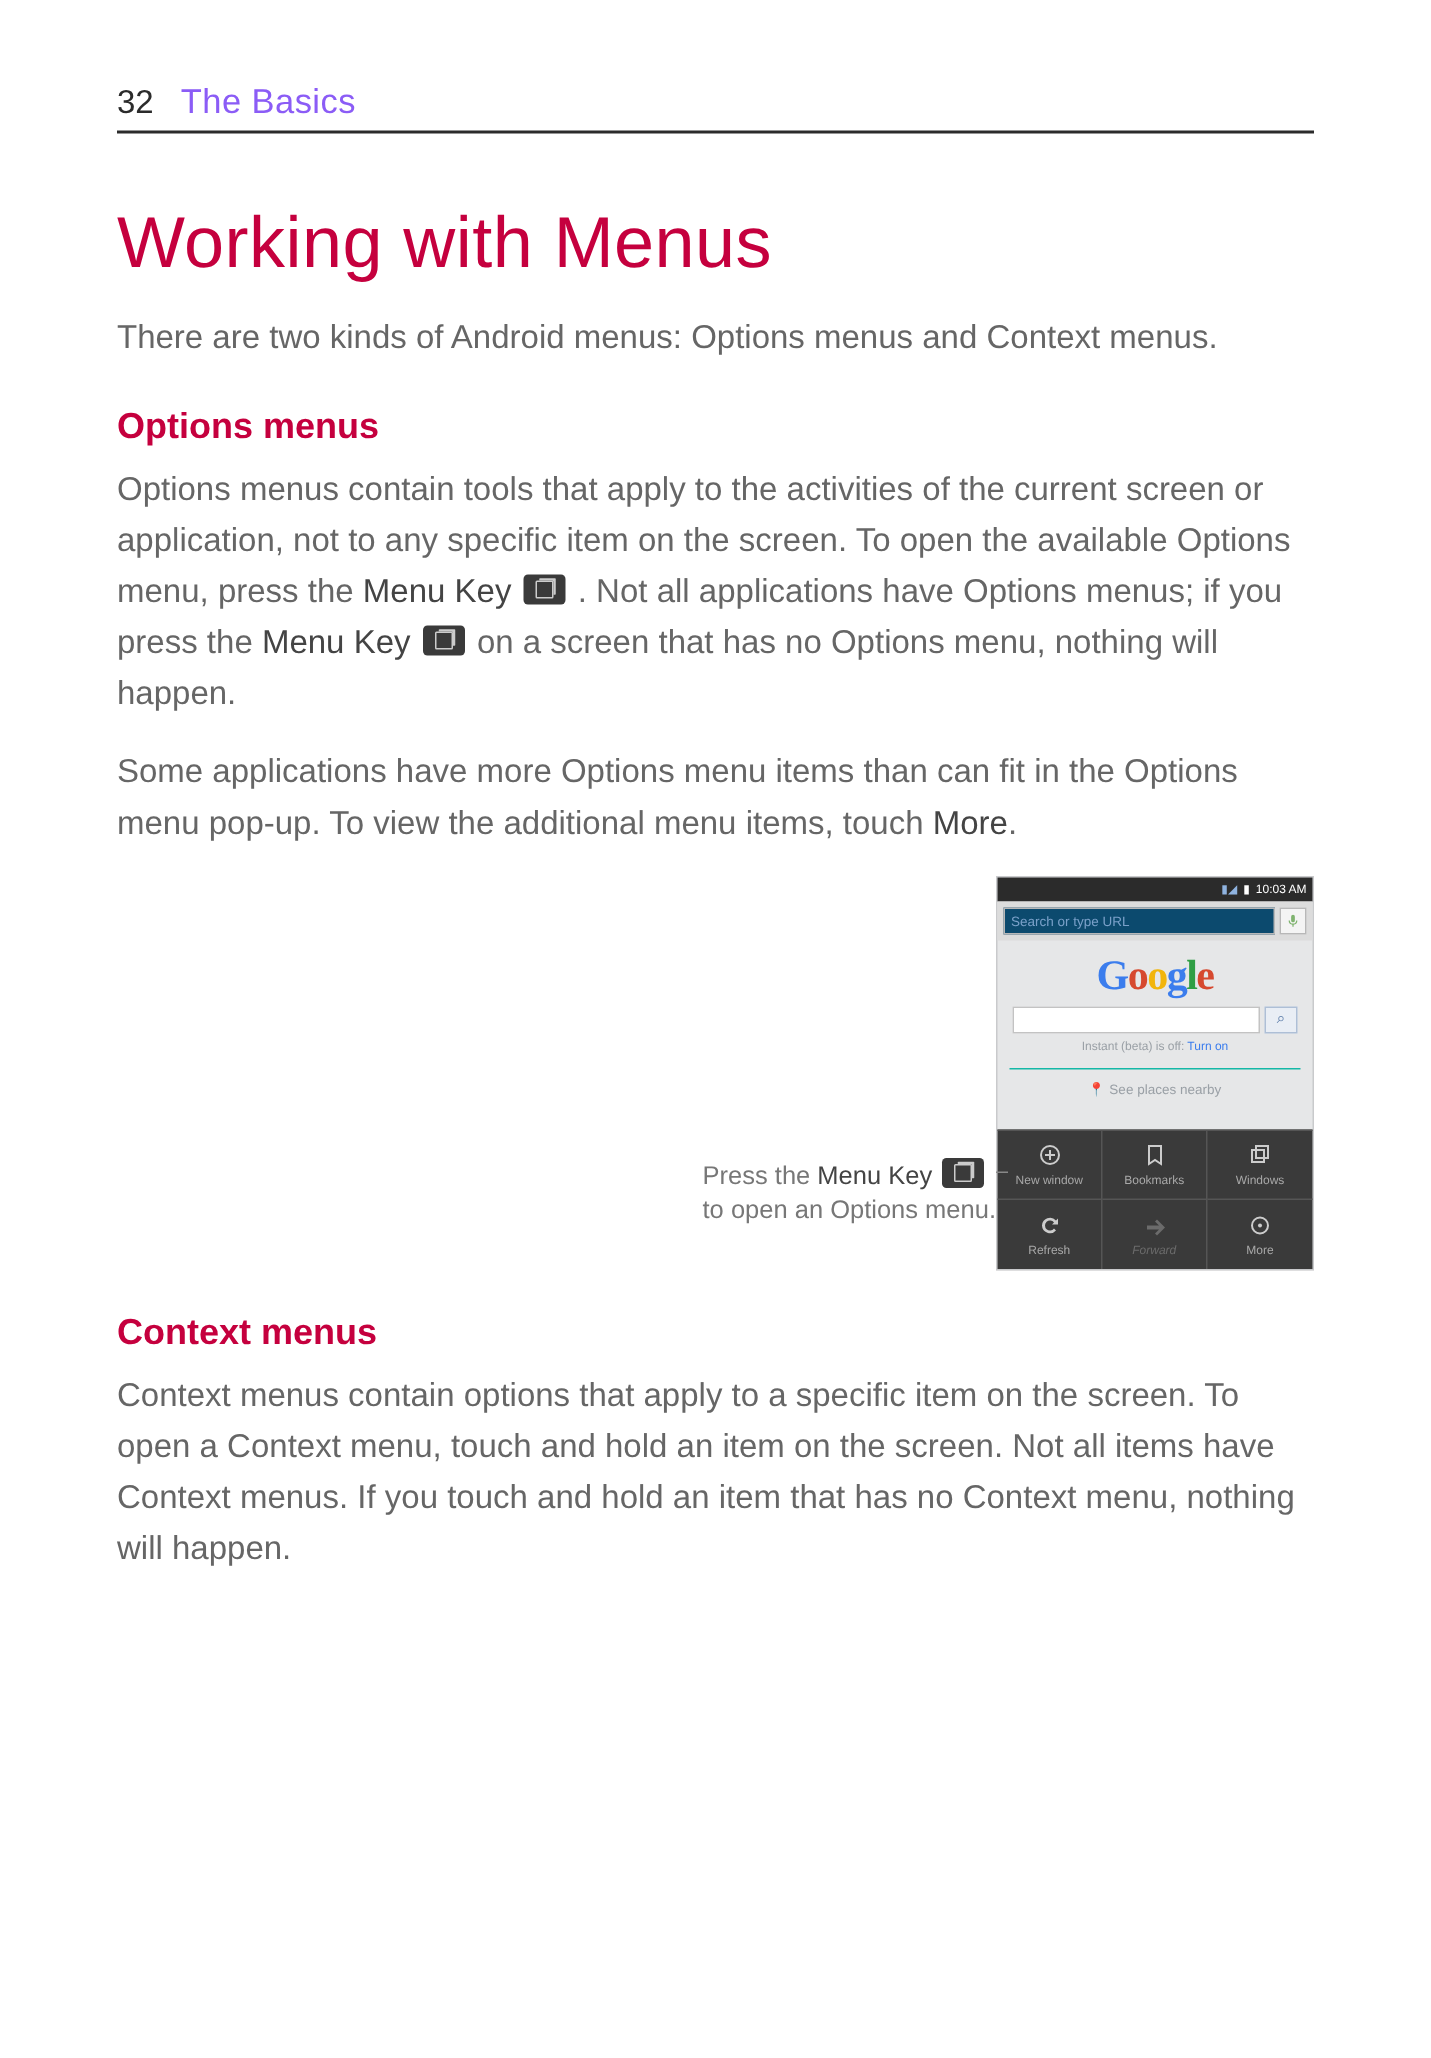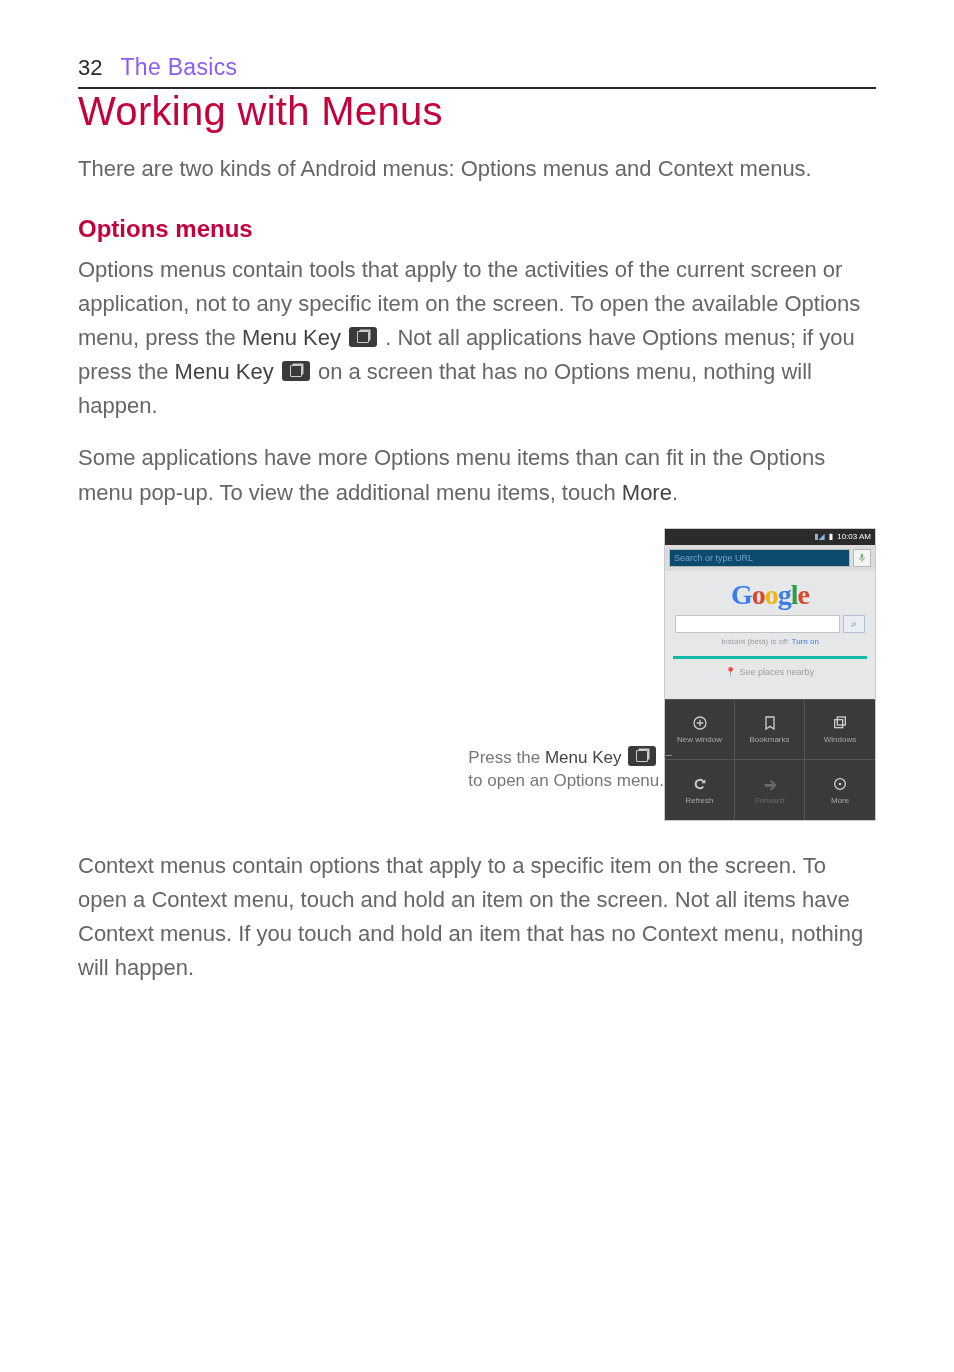--- a/index.html
+++ b/index.html
@@ -13,35 +13,36 @@
   }
   .page {
     padding: 54px 78px 60px 78px;
   }
   .header {
     display: flex;
     align-items: baseline;
     gap: 18px;
     border-bottom: 2px solid #2b2b2b;
     padding-bottom: 6px;
+    margin-bottom: 46px;
   }
   .page-number {
     font-size: 22px;
     color: #2b2b2b;
     font-weight: 400;
   }
   .section-name {
     font-size: 23px;
     color: #8b5cf6;
     font-weight: 300;
     letter-spacing: 0.3px;
   }
   h1.title {
     color: #c5003e;
-    font-size: 40px;
+    font-size: 48px;
     font-weight: 500;
     letter-spacing: 0.3px;
     margin-bottom: 18px;
   }
   .intro {
     font-size: 22px;
     font-weight: 300;
     color: #666;
     line-height: 1.5;
     margin-bottom: 30px;
@@ -224,39 +225,39 @@
     font-size: 8px;
     color: #9aa0a6;
     padding-bottom: 10px;
   }
   .instant .on { color: #3b7ded; }
   .places {
     text-align: center;
     font-size: 9px;
     color: #9aa0a6;
     padding: 8px 0 22px 0;
-    border-top: 3px solid #14b8a6;
+    border-top: 1px solid #14b8a6;
     margin: 0 8px;
   }
   .places .pin { color: #c5003e; }
 
   .options-grid {
     background: #3a3a3a;
     display: grid;
     grid-template-columns: repeat(3, 1fr);
     grid-template-rows: 1fr 1fr;
     border-top: 1px solid #555;
   }
   .opt {
     display: flex;
     flex-direction: column;
     align-items: center;
     justify-content: center;
     gap: 3px;
-    height: 60px;
+    height: 46px;
     border-right: 1px solid #555;
     border-bottom: 1px solid #555;
     color: #a8a8a8;
     font-size: 8px;
   }
   .opt .oico {
     width: 18px; height: 18px;
     display: flex; align-items: center; justify-content: center;
     color: #ddd;
     font-size: 14px;
@@ -392,14 +393,15 @@
                 <circle cx="12" cy="12" r="2"></circle>
               </svg>
             </span>
           <span>More</span>
         </div>
       </div>
     </div>
 
   </div>
 
+  <h2 class="sub">Context menus</h2>
   <p class="body">Context menus contain options that apply to a specific item on the screen. To open a Context menu, touch and hold an item on the screen. Not all items have Context menus. If you touch and hold an item that has no Context menu, nothing will happen.</p>
 </div>
 
 </body></html>

